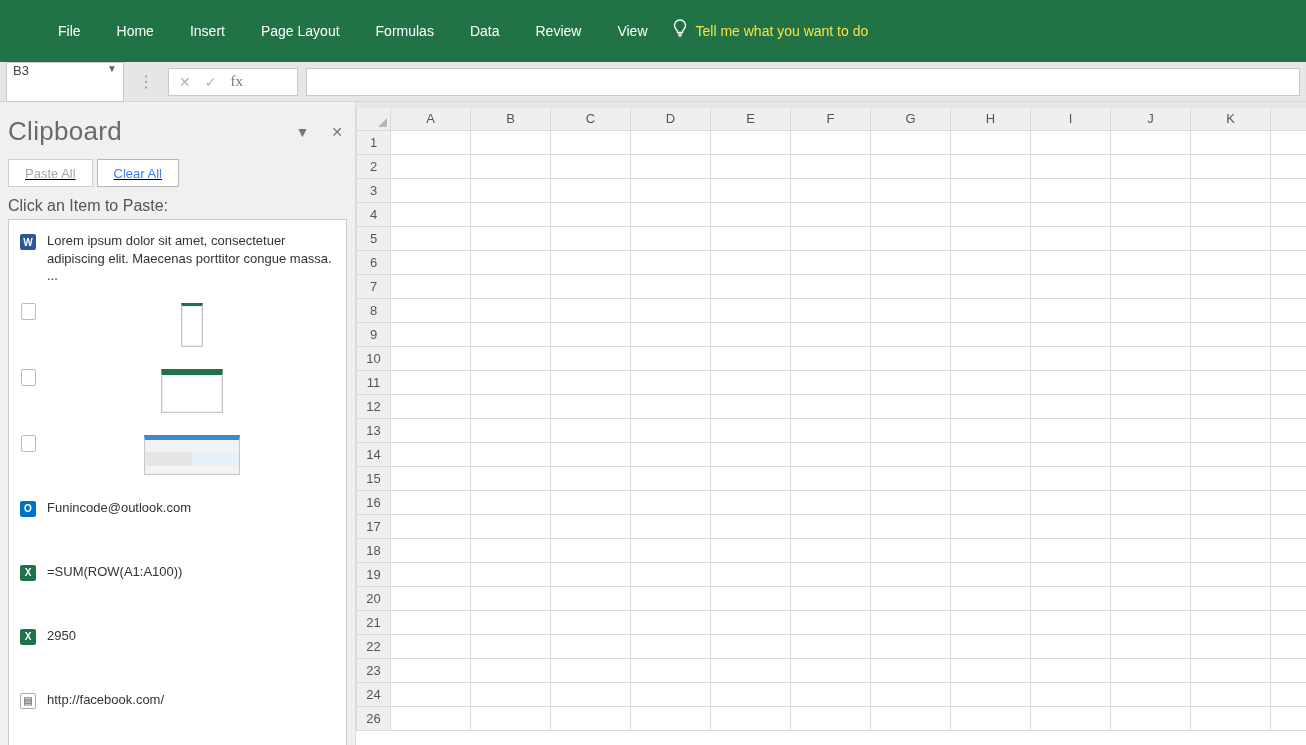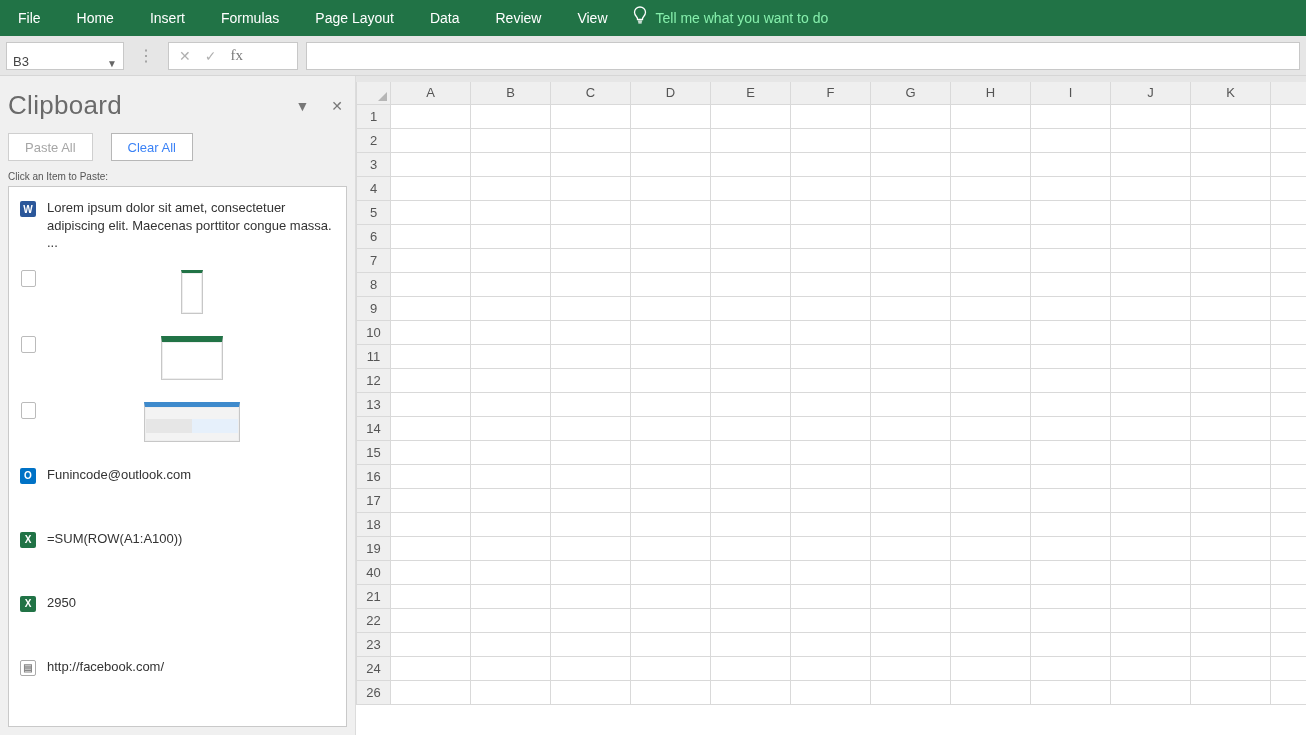--- a/index.html
+++ b/index.html
@@ -1,43 +1,43 @@
 <!DOCTYPE html>
 <html><head>
 <meta charset="utf-8">
 <style>
   * { box-sizing: border-box; margin: 0; padding: 0; }
   html, body { width: 1306px; height: 745px; font-family: "Segoe UI", Arial, sans-serif; overflow: hidden; background:#fff; }
   
-  .ribbon { background:#217346; height:36px; display:flex; align-items:center; }
+  .ribbon { background:#217346; height:62px; display:flex; align-items:center;padding-left:40px; }
   .ribbon-tab { color:#fff; font-size:14px; padding:0 18px; height:46px; display:flex; align-items:center; cursor:pointer; }
   .tell-me { display:flex; align-items:center; gap:8px; margin-left:6px; }
-  .tell-me span.prompt { color:#86efac; font-size:14px; }
+  .tell-me span.prompt { color:#fde047; font-size:14px; }
   .bulb-icon { display:inline-block; }
   
   .fx-row { height:40px; background:#e6e6e6; border-bottom:1px solid #d6d6d6; display:flex; align-items:center; padding:6px 6px 6px 6px; gap:8px; }
-  .namebox { width:118px; height:28px; background:#fff; border:1px solid #c8c8c8; display:flex; align-items:flex-end; justify-content:space-between; padding:0 6px; font-size:13px; color:#444;}
+  .namebox { width:118px; height:40px; background:#fff; border:1px solid #c8c8c8; display:flex; align-items:flex-start; justify-content:space-between; padding:0 6px; font-size:13px; color:#444;}
   .namebox .dd { color:#666; font-size:10px; }
   .vdots { color:#999; font-size:16px; padding:0 6px; cursor:default;}
   .fx-ctrl-box { height:28px; background:#fff; border:1px solid #c8c8c8; display:flex; align-items:center; gap:14px; padding:0 10px; width:130px;}
   .fx-ctrl-box span { color:#b0b0b0; font-size:14px; }
   .fx-ctrl-box .fx { font-family:"Cambria Math","Times New Roman",serif; color:#7a7a7a; font-size:15px;}
   .fx-input { flex:1; height:28px; background:#fff; border:1px solid #c8c8c8; padding:0 6px; font-size:13px; color:#333;}
   
   .main { display:flex; height:calc(745px - 46px - 40px); }
   
   .clip-pane { width:356px; background:#f0f0f0; border-right:1px solid #dcdcdc; padding:10px 8px 8px 8px; display:flex; flex-direction:column;}
   .clip-head { display:flex; align-items:center; justify-content:space-between; padding:4px 4px 12px 0;}
   .clip-title { font-size:26px; color:#6a6a6a; font-weight:400; letter-spacing:0.3px;}
   .clip-head-icons { display:flex; gap:22px; color:#777; font-size:14px; align-items:center;}
   .clip-head-icons span { cursor:pointer; }
-  .clip-btns { display:flex; gap:18px; padding-bottom:10px;}
+  .clip-btns { display:flex; gap:4px; padding-bottom:10px;text-decoration:underline;}
   .btn { background:#fff; border:1px solid #b7b7b7; height:28px; min-width:80px; font-size:13px; color:#3b82f6; cursor:pointer; padding:0 16px;}
   .btn.disabled { color:#a6a6a6; border-color:#cfcfcf; cursor:default;}
-  .clip-hint { font-size:10px; color:#555; padding:0 0 4px 0;}
+  .clip-hint { font-size:16px; color:#555; padding:0 0 4px 0;}
   .clip-list { flex:1; background:#fff; border:1px solid #c9c9c9; overflow:auto; padding:4px 6px;}
   .clip-item { display:flex; gap:10px; padding:8px 4px 8px 4px; font-size:13px; color:#333; cursor:pointer;}
   .clip-item .ic { width:18px; flex:0 0 18px; display:flex; align-items:flex-start; justify-content:center; padding-top:2px;}
   .clip-item .content { flex:1; line-height:1.35; }
   .clip-item.tall { min-height:66px; align-items:flex-start;}
   .clip-item .thumb { margin:2px auto; border:1px solid #c7c7c7; box-shadow:0 0 0 1px #eee inset; background:#fff; }
   .thumb.a { width:22px; height:44px; border-top:3px solid #217346;}
   .thumb.b { width:62px; height:44px; border-top:6px solid #217346; border-bottom:1px solid #ccc; background:
      linear-gradient(#fff,#fff) padding-box,
      repeating-linear-gradient(0deg,#eee,#eee 1px,#fff 1px,#fff 4px);
@@ -66,22 +66,22 @@
   table.grid thead th.col { width:80px; text-align:center;}
 </style>
 </head>
 <body>
 
 <div class="ribbon">
   <div id="ribbon-tabs" style="display:flex;">
       <div class="ribbon-tab">File</div>
       <div class="ribbon-tab">Home</div>
       <div class="ribbon-tab">Insert</div>
+      <div class="ribbon-tab">Page Layout</div>
       <div class="ribbon-tab">Formulas</div>
-      <div class="ribbon-tab">Page Layout</div>
       <div class="ribbon-tab">Data</div>
       <div class="ribbon-tab">Review</div>
       <div class="ribbon-tab">View</div>
     </div>
   <div class="tell-me">
     <span class="bulb-icon">
       <svg width="16" height="20" viewBox="0 0 16 20">
           <path d="M8 1c-3 0-5.5 2.3-5.5 5.3 0 2 1 3.4 2 4.5.7.8 1 1.4 1 2.2v.5h5v-.5c0-.8.3-1.4 1-2.2 1-1.1 2-2.5 2-4.5C13.5 3.3 11 1 8 1z" fill="none" stroke="#fff" stroke-width="1.3"></path>
           <rect x="5.8" y="14.5" width="4.4" height="1.2" rx=".6" fill="#fff"></rect>
           <rect x="6.1" y="16.3" width="3.8" height="1.1" rx=".55" fill="#fff"></rect>
@@ -481,21 +481,21 @@
             <td></td>
             <td></td>
             <td></td>
             <td></td>
             <td></td>
             <td></td>
             <td></td>
             <td></td>
           </tr>
           <tr>
-            <th>40</th>
+            <th>20</th>
             <td></td>
             <td></td>
             <td></td>
             <td></td>
             <td></td>
             <td></td>
             <td></td>
             <td></td>
             <td></td>
             <td></td>

